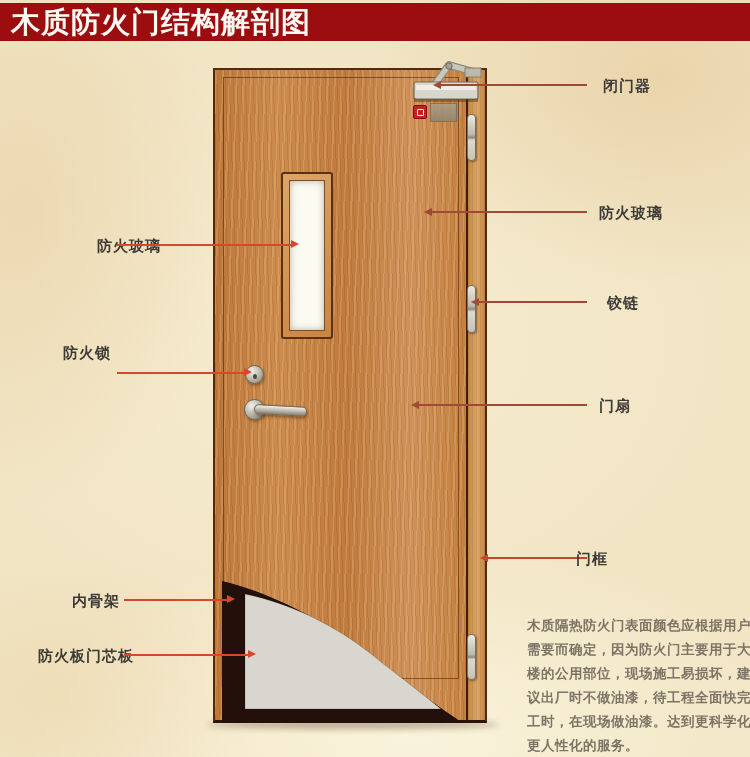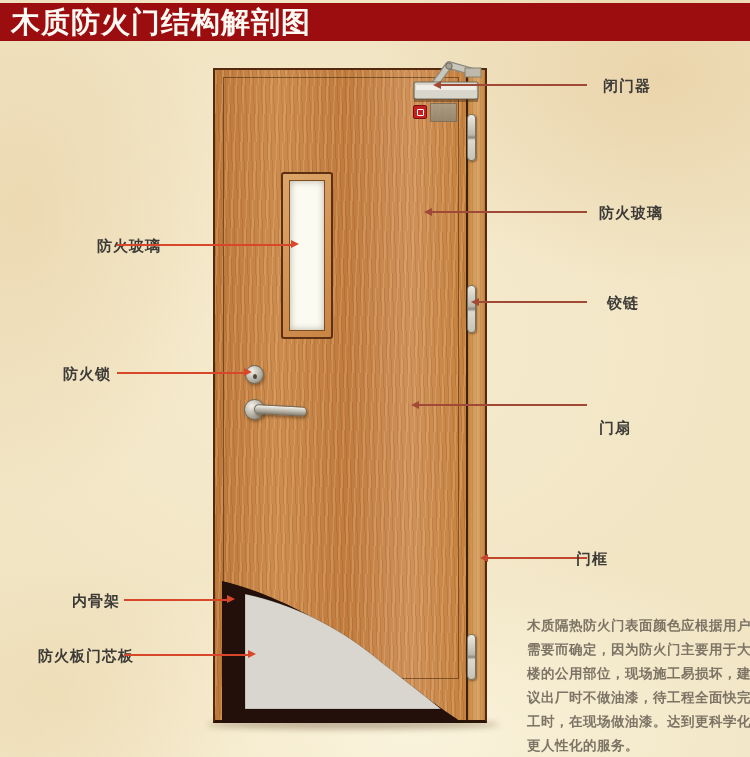--- a/index.html
+++ b/index.html
@@ -132,31 +132,31 @@
   <div class="co-arrow a-right" style="left:424px;top:208px;"></div>
   <div class="co-line c-right" style="left:431px;top:211px;width:156px;"></div>
   <div class="co-label" style="left:599px;top:204px;">防火玻璃</div>
 
   <div class="co-arrow a-right" style="left:471px;top:298px;"></div>
   <div class="co-line c-right" style="left:478px;top:301px;width:109px;"></div>
   <div class="co-label" style="left:607px;top:294px;">铰链</div>
 
   <div class="co-arrow a-right" style="left:411px;top:401px;"></div>
   <div class="co-line c-right" style="left:418px;top:404px;width:169px;"></div>
-  <div class="co-label" style="left:599px;top:397px;margin-top:22px;">门扇</div>
+  <div class="co-label" style="left:599px;top:397px;">门扇</div>
 
   <div class="co-arrow a-rightb" style="left:480px;top:554px;"></div>
   <div class="co-line c-rightb" style="left:487px;top:557px;width:100px;"></div>
   <div class="co-label" style="left:576px;top:550px;">门框</div>
 
   <div class="co-label" style="left:57px;top:237px;margin-left:40px;">防火玻璃</div>
   <div class="co-line c-left" style="left:117px;top:244px;width:174px;"></div>
   <div class="co-arrow a-left" style="left:291px;top:240px;"></div>
 
-  <div class="co-label" style="left:63px;top:365px;">防火锁</div>
+  <div class="co-label" style="left:63px;top:344px;">防火锁</div>
   <div class="co-line c-left" style="left:117px;top:372px;width:127px;"></div>
   <div class="co-arrow a-left" style="left:244px;top:368px;"></div>
 
   <div class="co-label" style="left:72px;top:592px;">内骨架</div>
   <div class="co-line c-left" style="left:124px;top:599px;width:103px;"></div>
   <div class="co-arrow a-left" style="left:227px;top:595px;"></div>
 
   <div class="co-label" style="left:38px;top:647px;">防火板门芯板</div>
   <div class="co-line c-left" style="left:124px;top:654px;width:124px;"></div>
   <div class="co-arrow a-left" style="left:248px;top:650px;"></div>

